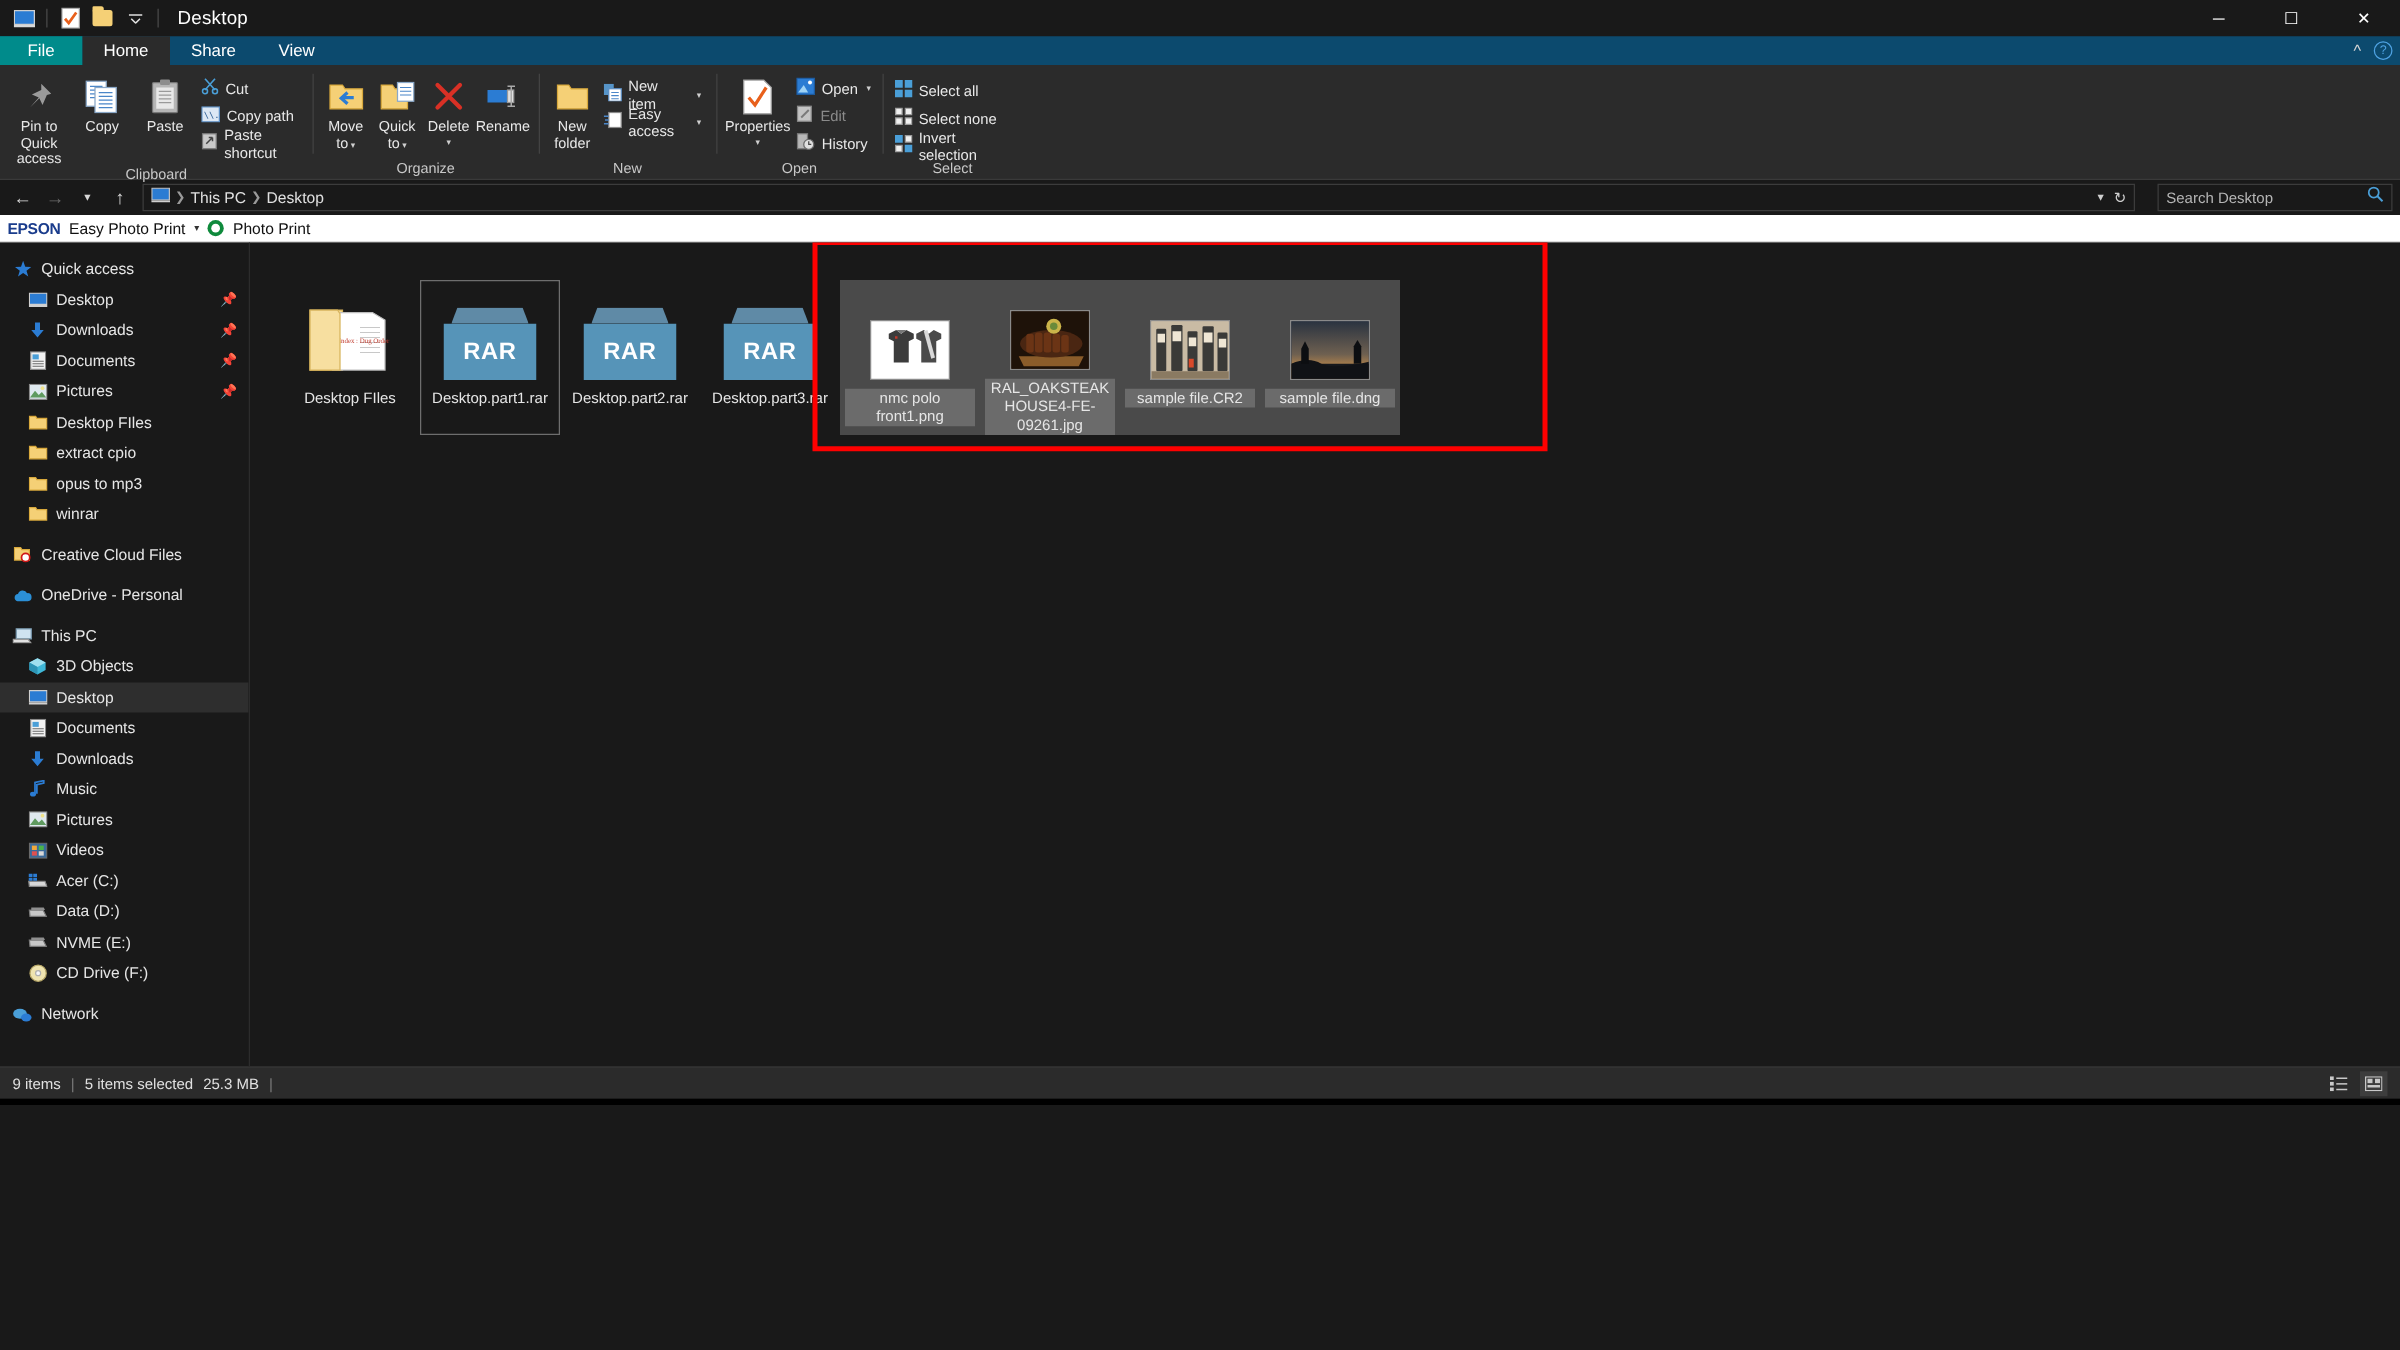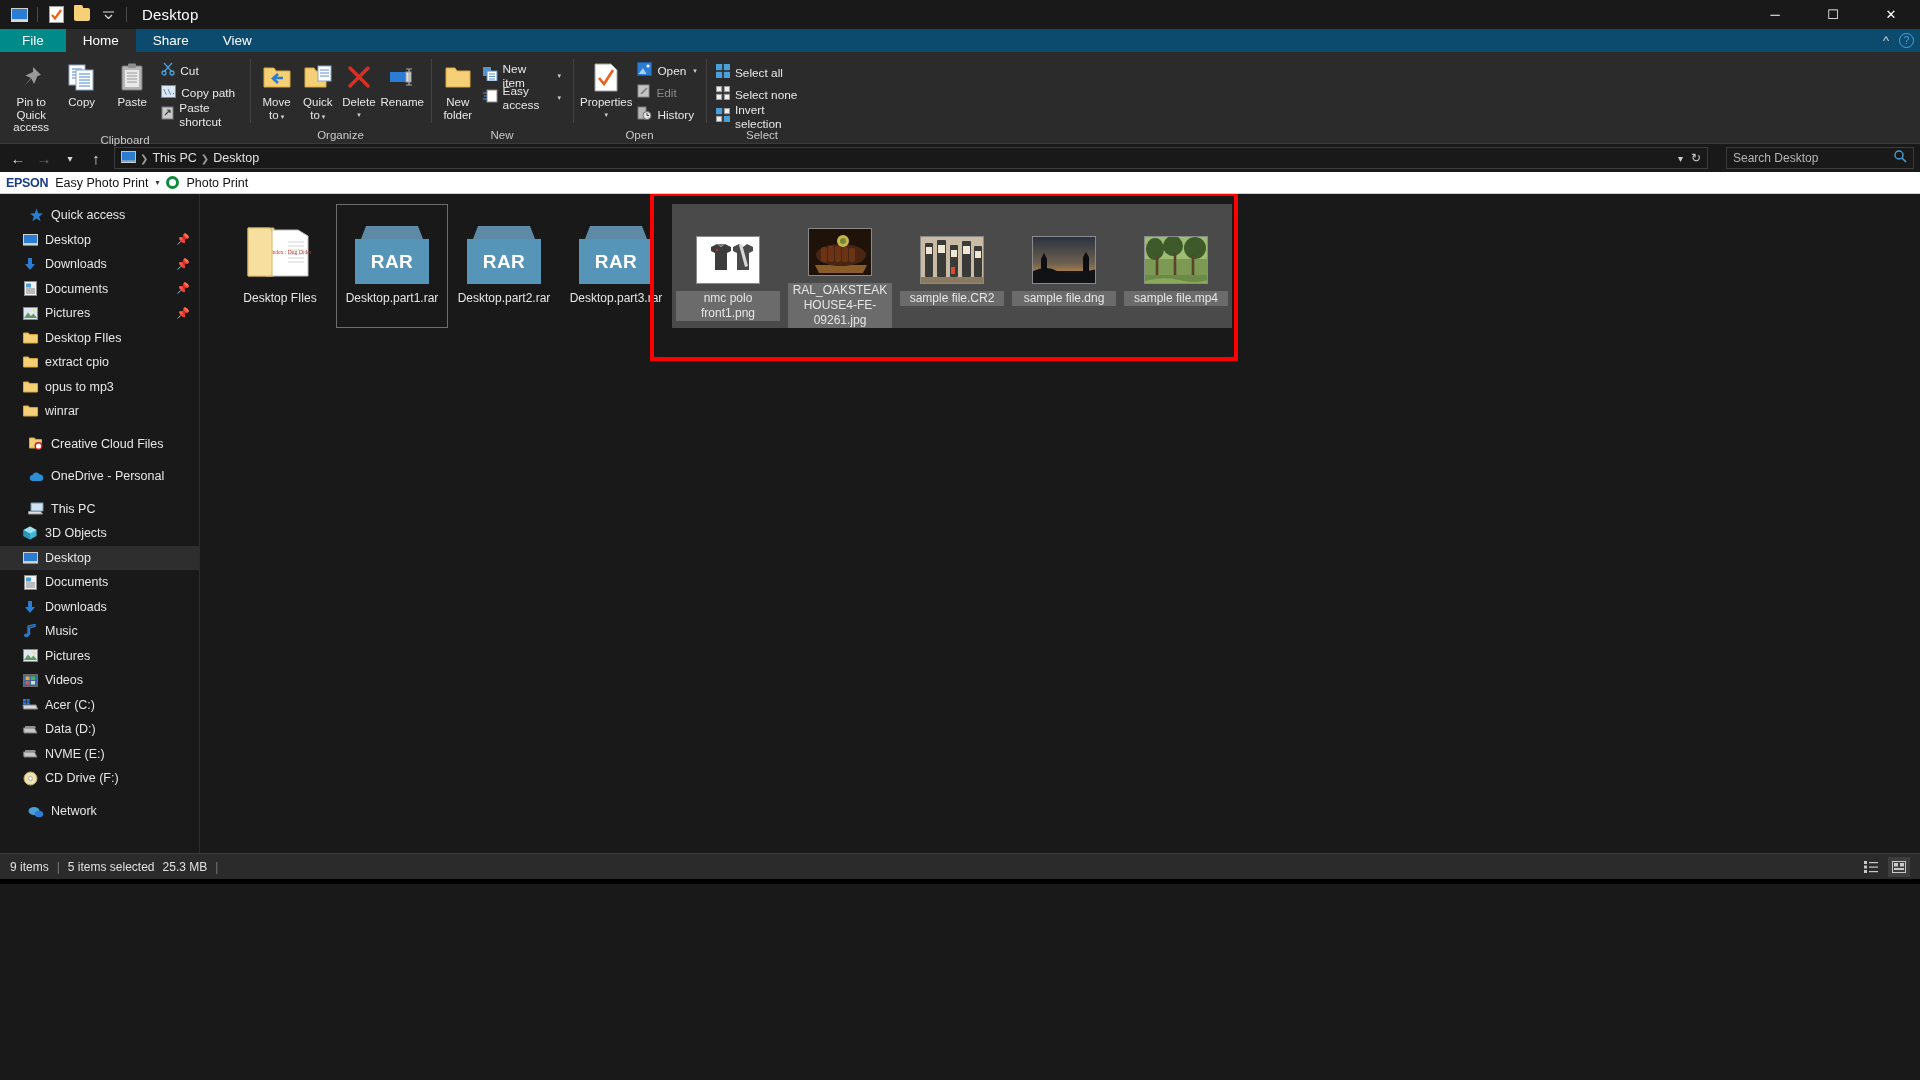--- a/index.html
+++ b/index.html
@@ -127,41 +127,42 @@
   }
 
   
   .main { display: flex; height: 659px; }
   .sidebar {
     width: 199px; background: #191919; padding-top: 9px;
     overflow: hidden; position: relative; flex-shrink: 0;
   }
   .side-item {
     height: 24.5px; display: flex; align-items: center; gap: 7px;
-    padding-left: 28px; font-size: 12.5px; color: #e6e6e6; cursor: default;
+    padding-left: 10px; font-size: 12.5px; color: #e6e6e6; cursor: default;
     position: relative;
   }
   .side-item.selected { background: #2e2e2e; }
   .side-item.lvl1 { padding-left: 22px; }
   .side-item .pin { position: absolute; right: 9px; color: #9b9b9b; font-size: 11px; }
   .side-gap { height: 8px; }
   .side-ico { width: 16px; height: 16px; display: flex; align-items: center; justify-content: center; flex-shrink: 0; }
 
   .content {
     flex: 1; background: #191919; position: relative; overflow: hidden;
     border-left: 1px solid #2c2c2c;
   }
   .filegrid {
     display: flex; flex-wrap: wrap; align-content: flex-start;
     padding: 10px 0 0 24px; gap: 0;
   }
   .tile {
     width: 112px; height: 124px; display: flex; flex-direction: column;
     align-items: center; padding-top: 8px; cursor: default; margin-right: 0;
     position: relative;
+    margin-top: 20px;
   }
   .tile .thumb { width: 78px; height: 72px; display: flex; align-items: flex-end; justify-content: center; }
   .tile .name {
     margin-top: 7px; font-size: 12px; color: #e6e6e6; text-align: center;
     line-height: 15px; width: 104px; word-wrap: break-word; padding: 0 2px;
   }
   .tile.focused { outline: 1px solid #6e6e6e; outline-offset: -1px; }
   .tile.selected { background: #4a4a4a; }
   .tile.selected .name { background: #6b6b6b; }
 
@@ -931,43 +932,20 @@
               <path d="M0 34 h64 v14 h-64 Z" fill="#16181c"></path>
               <path d="M0 34 q14 -6 24 0 q12 5 40 -2 v16 h-64 Z" fill="#101216"></path>
               <path d="M8 34 v-12 l3 -6 l3 6 v12 Z" fill="#0c0e11"></path>
               <path d="M50 34 v-14 l3 -5 l3 5 v14 Z" fill="#0c0e11"></path>
             </svg>
           </div>
         </div>
         <div class="name">sample file.dng</div>
       </div>
 
-      <div class="tile selected">
-        <div class="thumb">
-          <div class="photo" style="background:#4f6b3a;">
-            <svg width="64" height="48" viewBox="0 0 64 48">
-              <rect width="64" height="48" fill="#7d9a55"></rect>
-              <rect y="0" width="64" height="22" fill="#9fbd72"></rect>
-              <g fill="#3e5a2a">
-                  <ellipse cx="10" cy="12" rx="9" ry="11"></ellipse>
-                  <ellipse cx="28" cy="9" rx="10" ry="10"></ellipse>
-                  <ellipse cx="50" cy="11" rx="11" ry="11"></ellipse>
-                </g>
-              <g stroke="#5a432a" stroke-width="2.6">
-                  <line x1="12" y1="18" x2="12" y2="40"></line>
-                  <line x1="30" y1="16" x2="30" y2="40"></line>
-                  <line x1="48" y1="18" x2="48" y2="40"></line>
-                </g>
-              <rect y="38" width="64" height="10" fill="#6b8a45"></rect>
-              <path d="M0 44 q18 -5 34 -1 q16 4 30 0 v5 h-64 Z" fill="#8aa85e"></path>
-            </svg>
-          </div>
-        </div>
-        <div class="name">sample file.mp4</div>
-      </div>
 
     </div>
 
     <div class="redbox" style="left:450px; top:-2px; width:588px; height:169px;"></div>
   </div>
 </div>
 
 <div class="statusbar">
   <span>9 items</span>
   <span class="status-sep">|</span>

